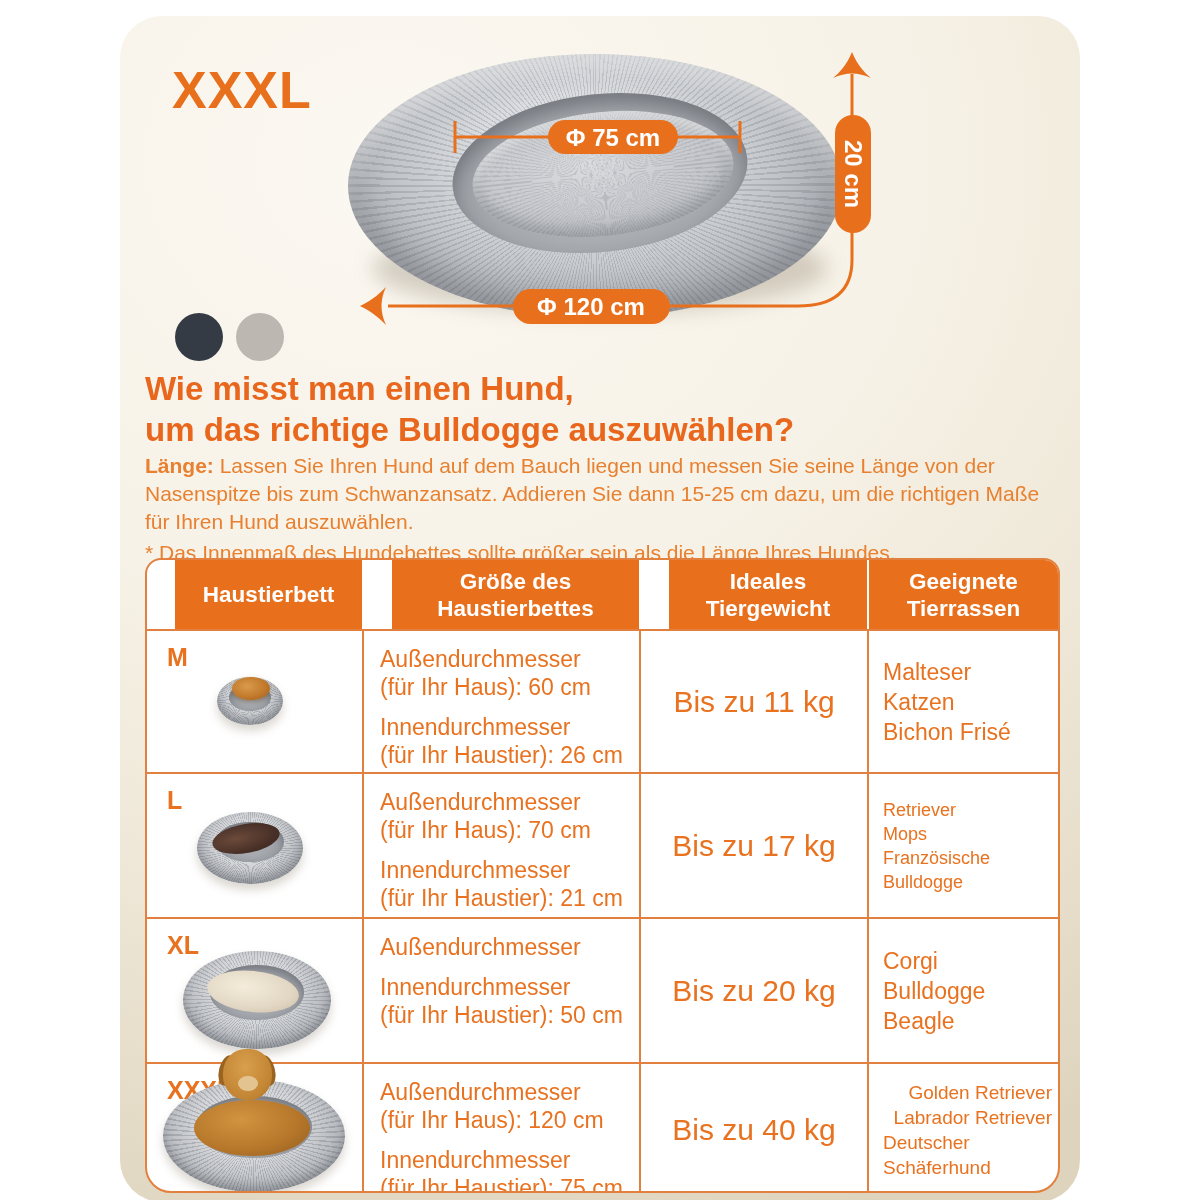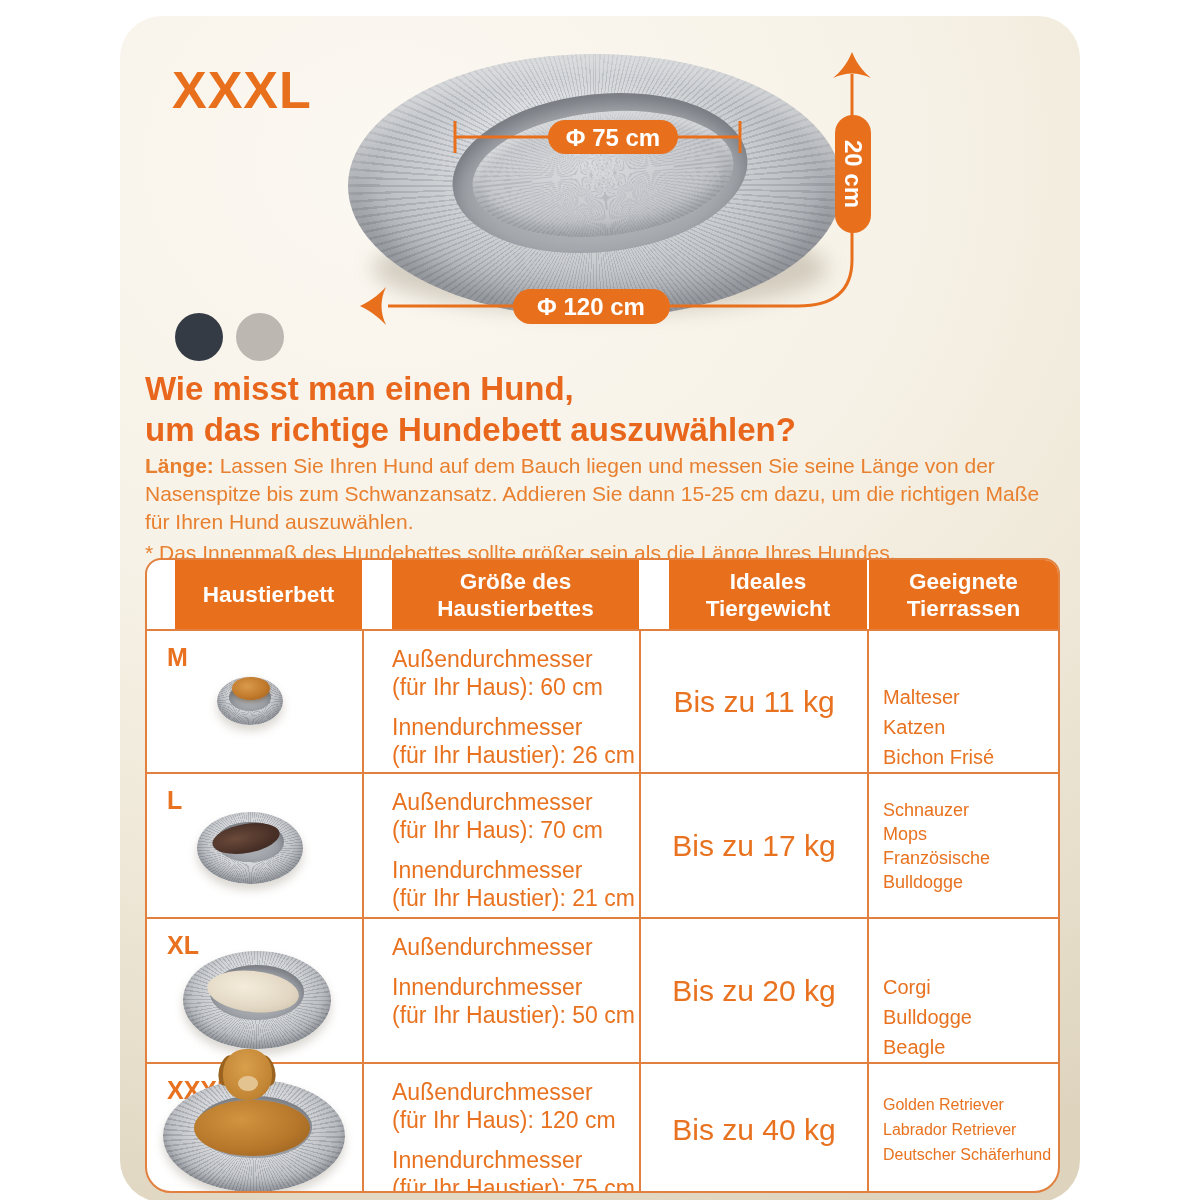--- a/index.html
+++ b/index.html
@@ -51,27 +51,27 @@
     position:absolute;left:25px;top:542px;width:915px;height:635px;box-sizing:border-box;
     display:grid;grid-template-columns:217px 277px 228px 1fr;grid-template-rows:69px 143px 145px 145px 133px;
     background:#ffffff;border:2px solid #E2813F;border-radius:16px 16px 26px 26px;overflow:hidden;
   }
   .th{background:#E8701D;color:#ffffff;display:flex;align-items:center;justify-content:center;
       font-size:22.5px;font-weight:700;text-align:center;line-height:27px;}
   .th.divider{border-right:2.5px solid #ffffff;margin-left:28px;}
   .td{border-top:2px solid #E2813F;color:#E8721F;position:relative;box-sizing:border-box;}
   .td.divider{border-right:2px solid #E2813F;}
   .cell-size{font-size:25px;font-weight:700;padding:12px 0 0 20px;}
-  .dims{padding:14px 0 0 28px;font-size:23px;line-height:28px;}
+  .dims{padding:14px 0 0 16px;font-size:23px;line-height:28px;}
   .dims .gap{height:12px;}
   .weight{display:flex;align-items:center;justify-content:center;font-size:30px;text-align:right;}
   .breeds{display:flex;flex-direction:column;justify-content:center;padding:0 6px 0 14px;}
-  .breeds.lg{font-size:20px;line-height:30px;justify-content:flex-end;}
+  .breeds.lg{font-size:23px;line-height:30px;}
   .breeds.sm{font-size:18px;line-height:24px;}
-  .breeds.md{font-size:16px;line-height:25px;}
+  .breeds.md{font-size:19px;line-height:25px;align-items:flex-end;}
   
   .tbed{position:absolute;}
   .tb-outer{position:absolute;inset:0;border-radius:50%;
     background:
       repeating-conic-gradient(from 0deg, rgba(84,90,99,.25) 0deg 1.2deg, rgba(255,255,255,0) 1.2deg 3.6deg),
       radial-gradient(ellipse at 48% 40%, #E9EAEC 0%, #D3D5D8 40%, #B3B6BB 70%, #979AA0 100%);
     box-shadow:inset 0 -6px 10px rgba(60,64,70,.3), 0 6px 10px rgba(125,112,90,.28);}
   .tb-hole{position:absolute;left:18%;top:14%;width:64%;height:56%;border-radius:50%;
     background:radial-gradient(ellipse at 50% 60%, #AEB1B6 0%, #9A9DA3 70%, #8D9096 100%);
     box-shadow:inset 0 4px 8px rgba(60,64,70,.4);}
@@ -126,21 +126,21 @@
     <text transform="rotate(90 733 158)" x="733" y="166">20 cm</text>
     <rect x="393" y="273" width="157" height="35" rx="17.5" fill="#E8701D"></rect>
     <text x="471" y="299">Φ 120 cm</text>
   </svg>
 
   <div class="swatch dark" style="background:#343B44"></div>
   <div class="swatch light" style="background:#BCB7B1"></div>
 
   <div class="heading">
     <div>Wie misst man einen Hund,</div>
-    <div>um das richtige Hundebett auszuwählen?</div>
+    <div>um das richtige Bulldogge auszuwählen?</div>
   </div>
 
   <div class="intro">
     <p><b>Länge:</b><span> Lassen Sie Ihren Hund auf dem Bauch liegen und messen Sie seine Länge von der Nasenspitze bis zum Schwanzansatz. Addieren Sie dann 15-25 cm dazu, um die richtigen Maße für Ihren Hund auszuwählen.</span></p>
     <p class="note">* Das Innenmaß des Hundebettes sollte größer sein als die Länge Ihres Hundes.</p>
   </div>
 
   <div class="size-table">
     <div class="th divider">Haustierbett</div>
     <div class="th divider">Größe des Haustierbettes</div>
@@ -179,21 +179,21 @@
     </div>
     <div class="td divider dims">
       <div>Außendurchmesser</div>
       <div>(für Ihr Haus): 70 cm</div>
       <div class="gap"></div>
       <div>Innendurchmesser</div>
       <div>(für Ihr Haustier): 21 cm</div>
     </div>
     <div class="td divider weight">Bis zu 17 kg</div>
     <div class="td breeds sm">
-      <div>Schnauzer</div>
+      <div>Retriever</div>
       <div>Mops</div>
       <div>Französische Bulldogge</div>
     </div>
 
     <div class="td divider cell-size">
       <span>XL</span>
       <div class="tbed thumb-xl">
         <div class="tb-outer"></div>
         <div class="tb-hole"></div>
         <div class="dog dog-xl"></div>

